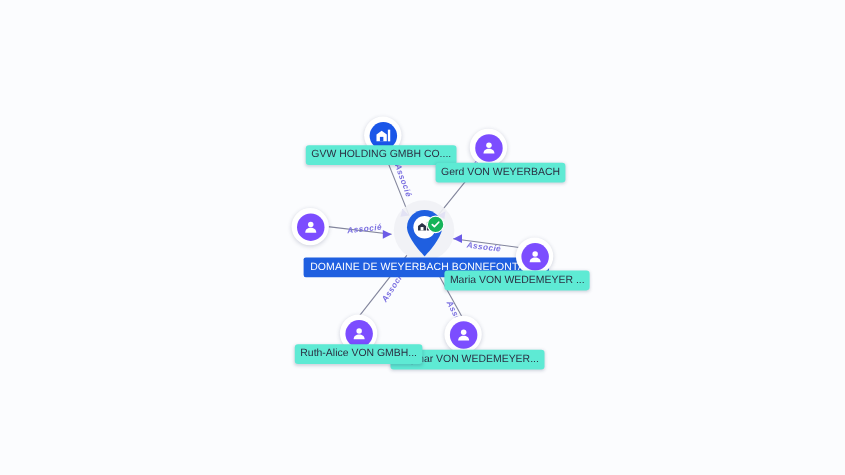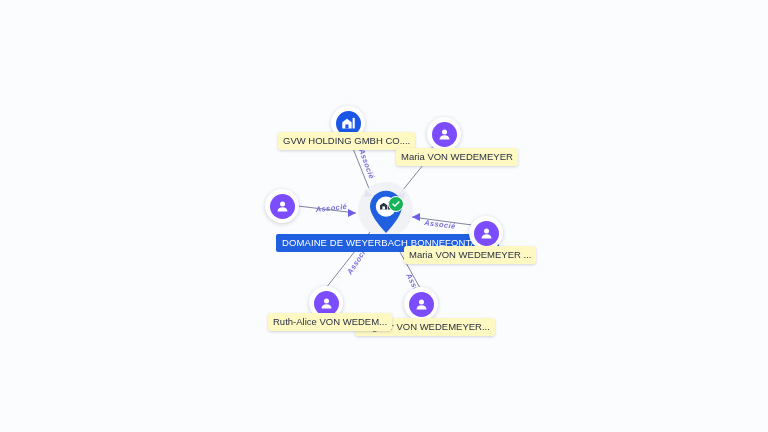--- a/index.html
+++ b/index.html
@@ -61,21 +61,21 @@
     border-radius: 50%;
     display: flex;
     align-items: center;
     justify-content: center;
   }
   .node-person .node-inner { background: #7c4dff; }
   .node-company .node-inner { background: #1a56e8; }
 
   .node-label {
     position: absolute;
-    background: #fef9c3;
+    background: #5eead4;
     color: #2b2f42;
     font-size: 9.5px;
     line-height: 13px;
     padding: 2px 5px 3px 5px;
     border-radius: 3px;
     box-shadow: 0 1px 3px rgba(40,50,90,0.20);
     white-space: nowrap;
     box-sizing: border-box;
   }
 
@@ -190,21 +190,21 @@
   <div class="node-label" style="left:278px; top:132px;">GVW HOLDING GMBH CO....</div>
 
   <div class="node node-person" style="left:427px; top:117px;">
     <div class="node-inner">
       <svg viewBox="0 0 24 24" width="15" height="15" xmlns="http://www.w3.org/2000/svg">
         <circle cx="12" cy="8" r="4" fill="#ffffff"></circle>
         <path d="M4 20 C4 15.3 7.6 13 12 13 C16.4 13 20 15.3 20 20 Z" fill="#ffffff"></path>
       </svg>
     </div>
   </div>
-  <div class="node-label" style="left:396px; top:148px;">Maria VON WEDEMEYER</div>
+  <div class="node-label" style="left:396px; top:148px;">Gerd VON WEYERBACH</div>
 
   <div class="node node-person" style="left:265px; top:189px;">
     <div class="node-inner">
       <svg viewBox="0 0 24 24" width="15" height="15" xmlns="http://www.w3.org/2000/svg">
         <circle cx="12" cy="8" r="4" fill="#ffffff"></circle>
         <path d="M4 20 C4 15.3 7.6 13 12 13 C16.4 13 20 15.3 20 20 Z" fill="#ffffff"></path>
       </svg>
     </div>
   </div>
 
@@ -219,21 +219,21 @@
   <div class="node-label" style="left:404px; top:246px;">Maria VON WEDEMEYER ...</div>
 
   <div class="node node-person" style="left:309px; top:286px;">
     <div class="node-inner">
       <svg viewBox="0 0 24 24" width="15" height="15" xmlns="http://www.w3.org/2000/svg">
         <circle cx="12" cy="8" r="4" fill="#ffffff"></circle>
         <path d="M4 20 C4 15.3 7.6 13 12 13 C16.4 13 20 15.3 20 20 Z" fill="#ffffff"></path>
       </svg>
     </div>
   </div>
-  <div class="node-label" style="left:268px; top:313px; z-index:3;">Ruth-Alice VON WEDEM...</div>
+  <div class="node-label" style="left:268px; top:313px; z-index:3;">Ruth-Alice VON GMBH...</div>
 
   <div class="node node-person" style="left:404px; top:287px;">
     <div class="node-inner">
       <svg viewBox="0 0 24 24" width="15" height="15" xmlns="http://www.w3.org/2000/svg">
         <circle cx="12" cy="8" r="4" fill="#ffffff"></circle>
         <path d="M4 20 C4 15.3 7.6 13 12 13 C16.4 13 20 15.3 20 20 Z" fill="#ffffff"></path>
       </svg>
     </div>
   </div>
   <div class="node-label" style="left:355px; top:318px; z-index:2;">Dagmar VON WEDEMEYER...</div>

